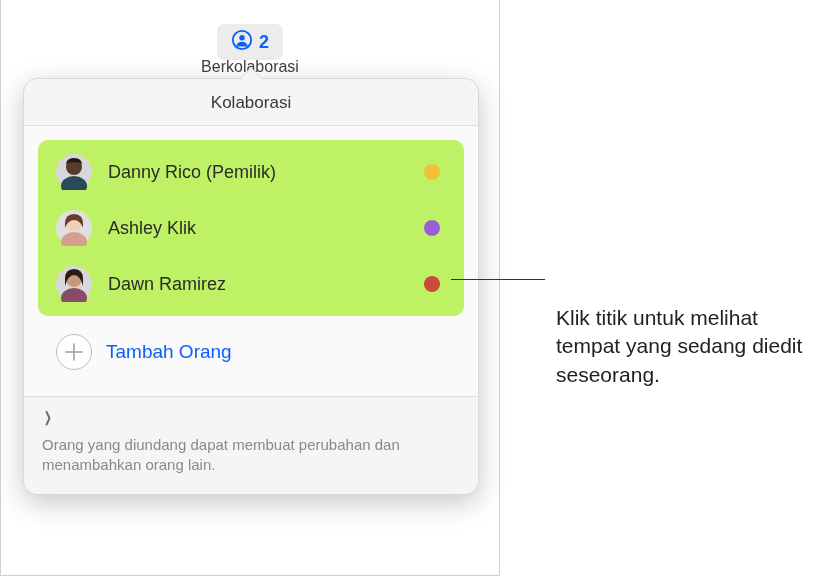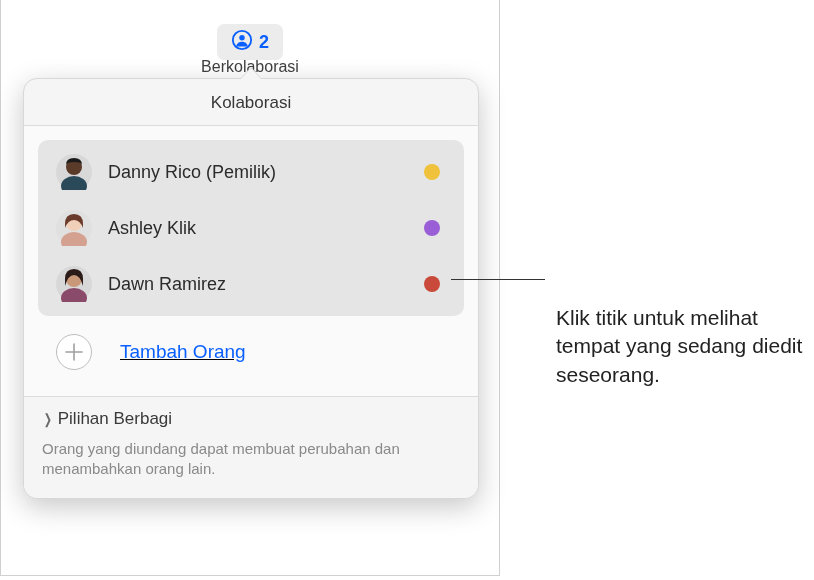--- a/index.html
+++ b/index.html
@@ -90,21 +90,21 @@
       font-size: 17px;
       font-weight: 400;
       color: #383838;
       border-bottom: 1px solid #dcdcdc;
     }
     .popover-body {
       padding: 14px 14px 10px;
       background: #fafafa;
     }
     .person-list {
-      background: #e5e5e5;
+      background: #bef264;
       border-radius: 10px;
       padding: 4px 0;
     }
     .person-row {
       display: flex;
       align-items: center;
       padding: 10px 18px;
       gap: 16px;
     }
     .avatar {
@@ -125,23 +125,22 @@
     .presence-dot {
       width: 16px;
       height: 16px;
       border-radius: 50%;
       margin-right: 6px;
       cursor: pointer;
     }
     .add-row {
       display: flex;
       align-items: center;
-      gap: 28px;
+      gap: 14px;
       padding: 18px 18px 16px;
-      text-decoration: underline;
     }
     .add-btn {
       width: 36px;
       height: 36px;
       border-radius: 50%;
       border: 1.5px solid #bdbdbd;
       display: flex;
       align-items: center;
       justify-content: center;
       color: #9a9a9a;
@@ -273,21 +272,20 @@
             <line x1="1" y1="9" x2="17" y2="9" stroke="#a0a0a0" stroke-width="1.6" stroke-linecap="round"></line>
           </svg>
         </div>
         <span class="add-label">Tambah Orang</span>
       </div>
     </div>
 
     <div class="popover-footer">
       <div class="footer-title-row">
         <span class="footer-chevron">❯</span>
-        <span class="footer-title">Pilihan Berbagi</span>
       </div>
       <div class="footer-sub">Orang yang diundang dapat membuat perubahan dan menambahkan orang lain.</div>
     </div>
   </div>
 </div>
 
 <div class="callout-line"></div>
 <div class="callout-text">Klik titik untuk melihat tempat yang sedang diedit seseorang.</div>
 
 </body></html>

